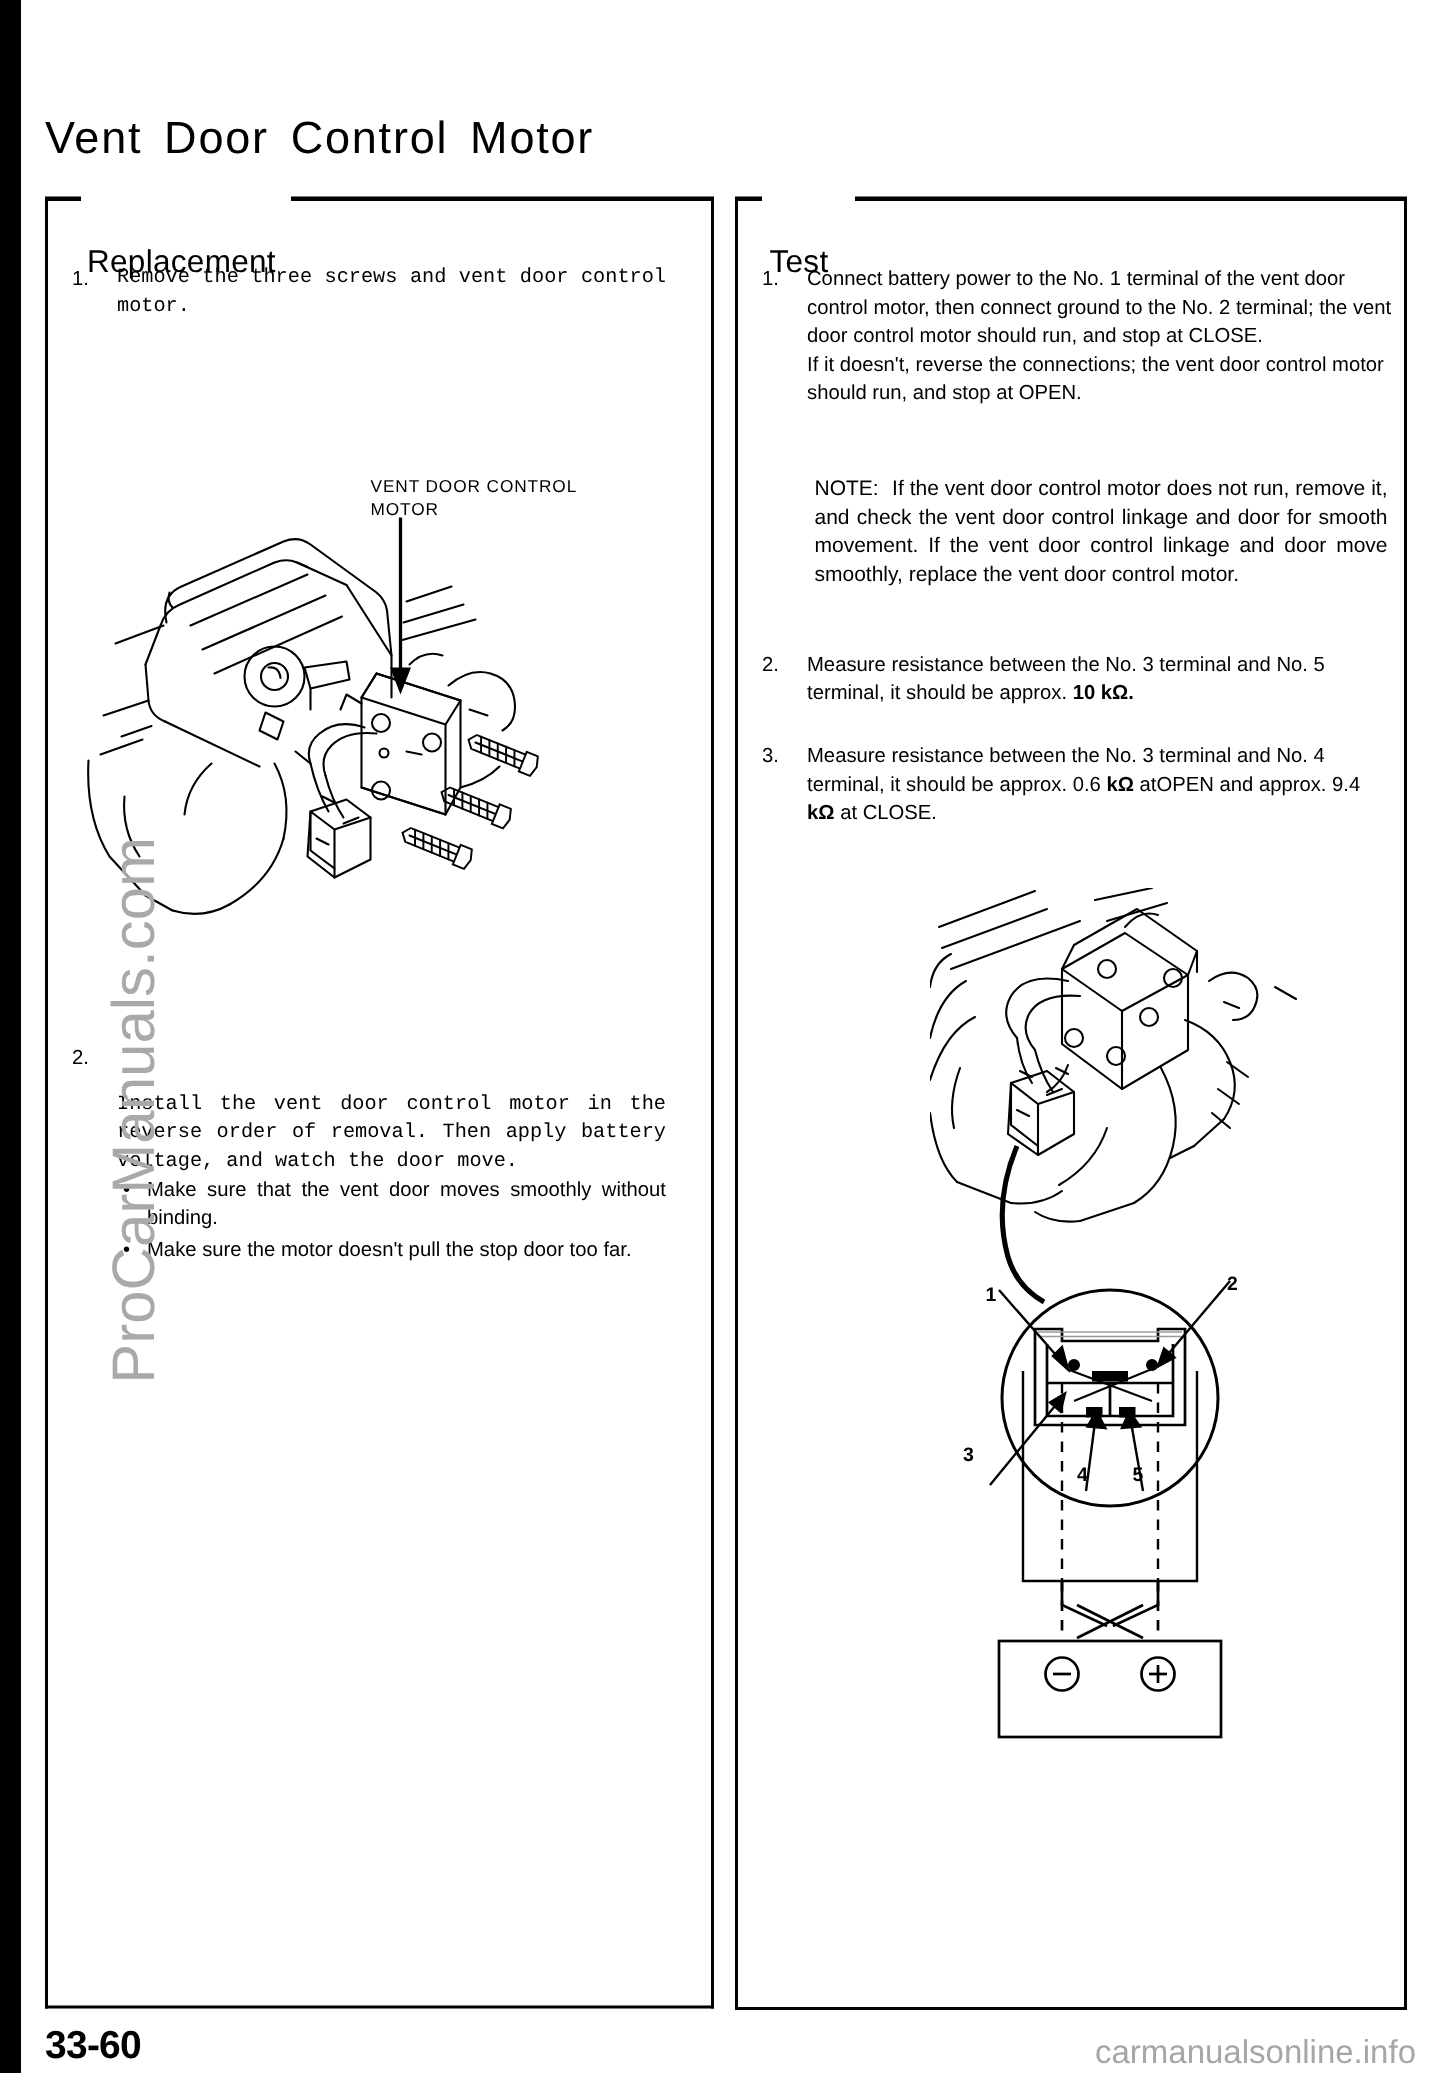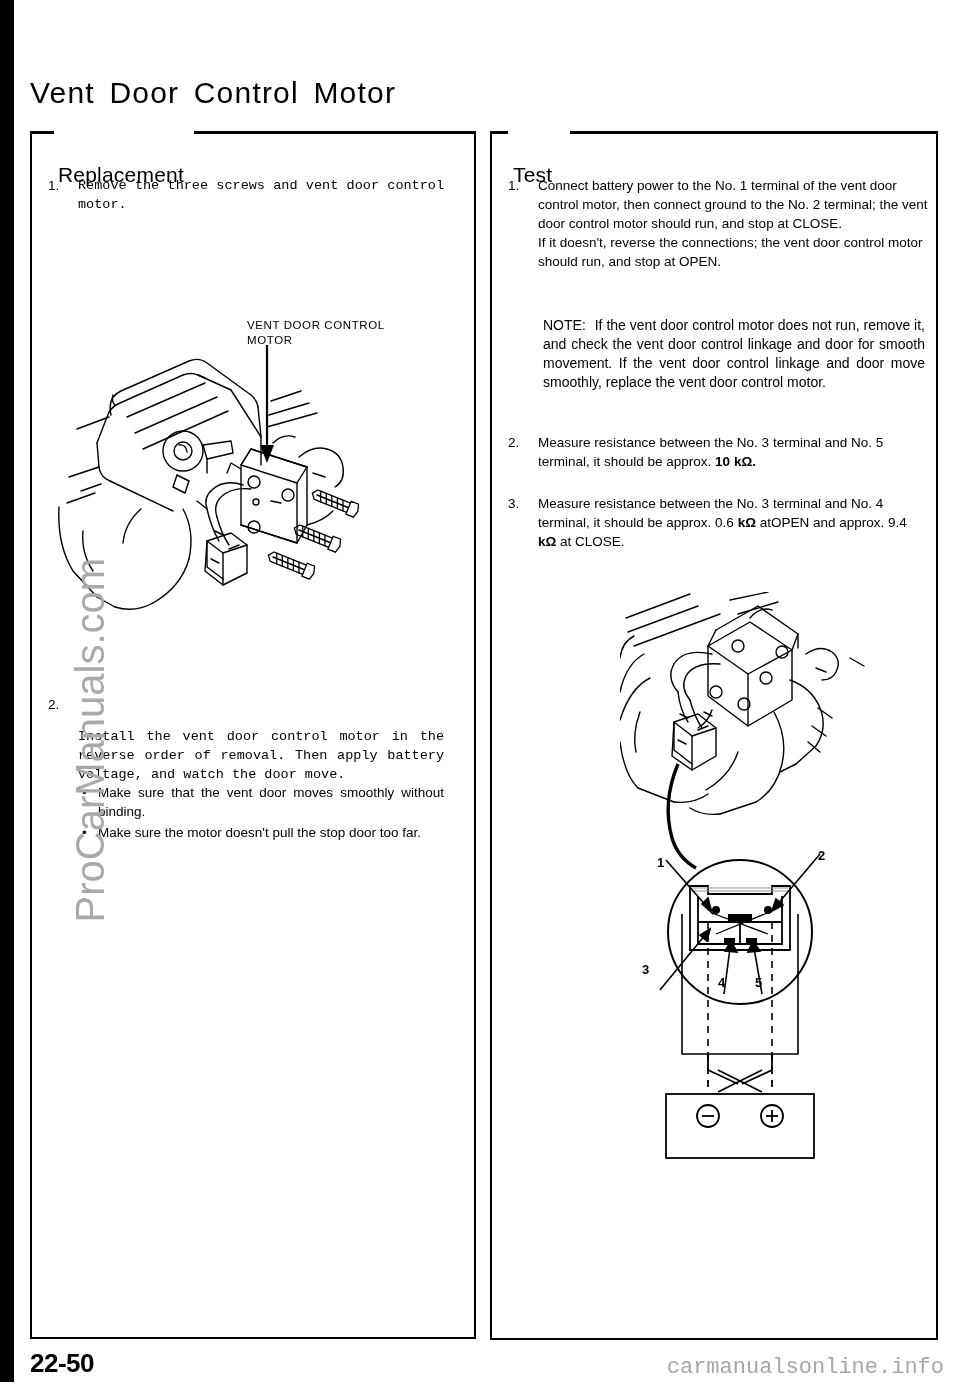--- a/index.html
+++ b/index.html
@@ -37,21 +37,21 @@
     letter-spacing: 0px;
     white-space: nowrap;
     font-family: "Liberation Sans", sans-serif;
   }
   .watermark-bottom {
     position: absolute;
     right: 16px;
     top: 1355px;
     font-size: 22px;
     color: #a6a6a6;
-    font-family: Liberation Mono, monospace;
+    font-family: Liberation Sans, sans-serif;
     white-space: nowrap;
   }
   
   .page-title {
     position: absolute;
     left: 30px;
     top: 76px;
     font-size: 30px;
     font-weight: normal;
     letter-spacing: 1.2px;
@@ -463,15 +463,15 @@
     <path d="M152 518 L152 530"></path>
   </g>
 </svg>
 
 <div class="term-num" style="left:657px; top:855px;">1</div>
 <div class="term-num" style="left:818px; top:848px;">2</div>
 <div class="term-num" style="left:642px; top:962px;">3</div>
 <div class="term-num" style="left:718px; top:975px;">4</div>
 <div class="term-num" style="left:755px; top:975px;">5</div>
 
-<div class="page-num">22-50</div>
+<div class="page-num">33-60</div>
 <div class="watermark-side">ProCarManuals.com</div>
 <div class="watermark-bottom">carmanualsonline.info</div>
 
 </body></html>

